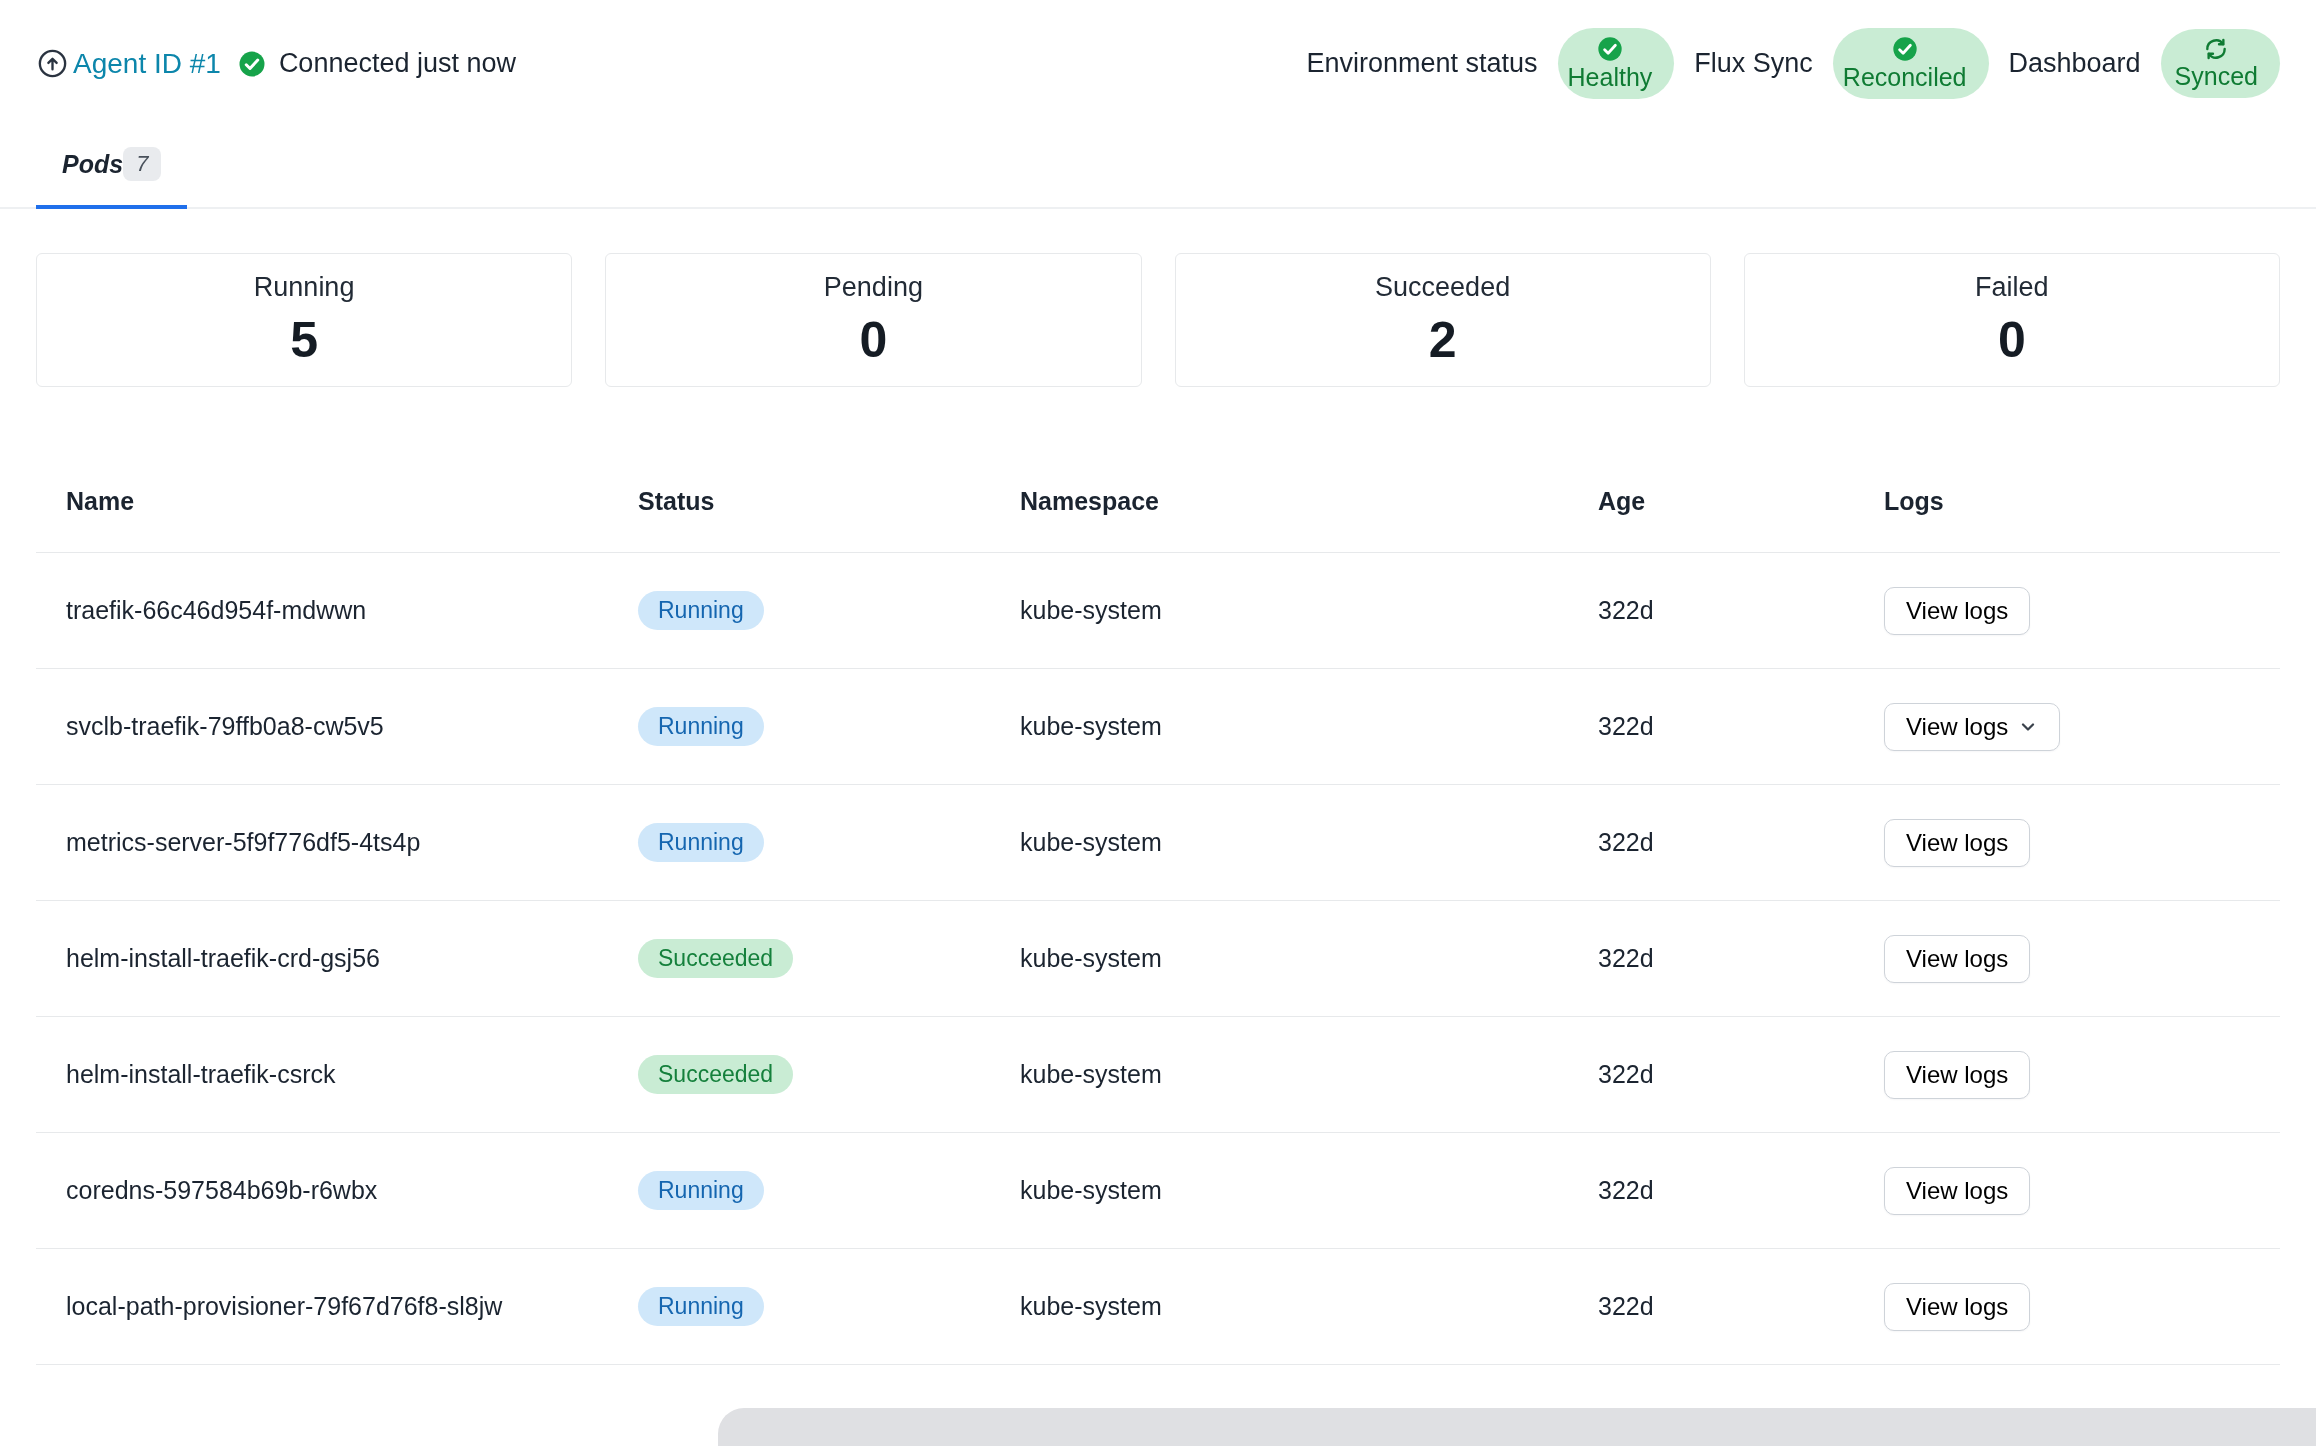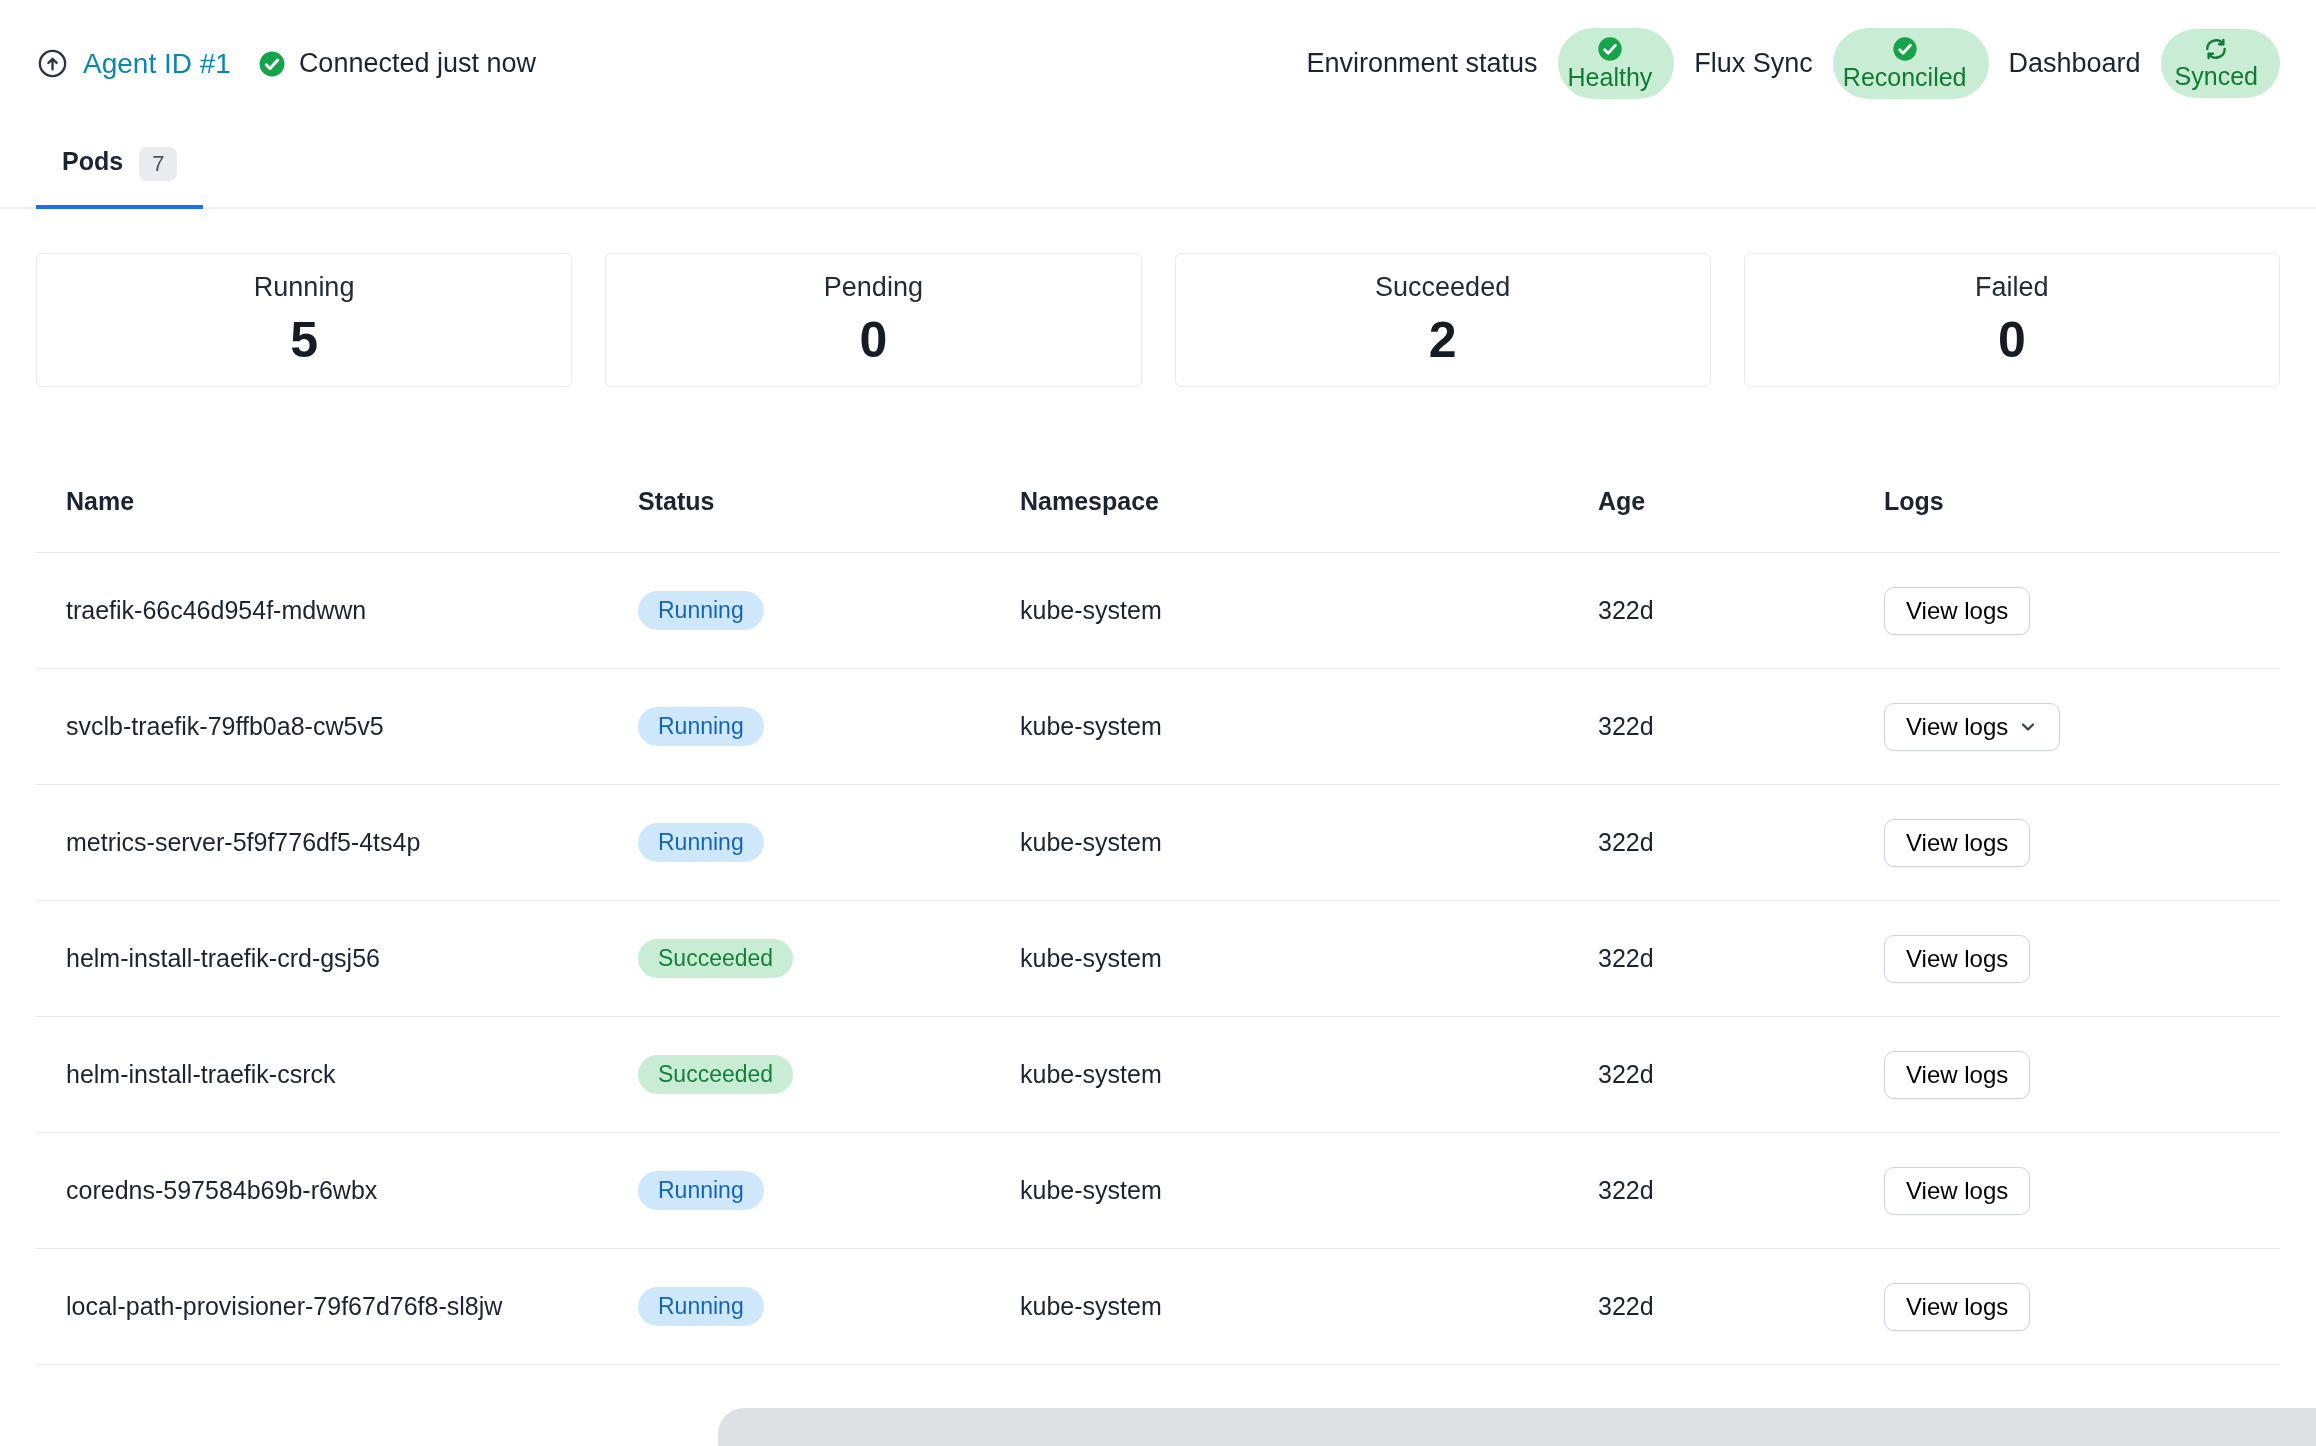--- a/index.html
+++ b/index.html
@@ -11,21 +11,21 @@
     font-family: "Liberation Sans", "DejaVu Sans", sans-serif;
   }
 
   
   .header {
     display: flex;
     align-items: center;
     justify-content: space-between;
     padding: 28px 36px 0 36px;
   }
-  .header-left { display: flex; align-items: center; gap: 14px; }
+  .header-left { display: flex; align-items: center; gap: 4px; }
   .agent-link {
     color: var(--link, #0c86ab);
     font-size: 28px;
     font-weight: 500;
     text-decoration: none;
     cursor: pointer;
   }
   .connected { display: flex; align-items: center; gap: 12px; margin-left: 12px; font-size: 27px; }
   .header-right { display: flex; align-items: center; gap: 20px; font-size: 27px; }
   .status-pill {
@@ -44,27 +44,28 @@
   
   .tabs {
     display: flex;
     align-items: flex-end;
     margin-top: 40px;
     padding: 0 36px;
     border-bottom: 2px solid #eef0f2;
   }
   .tab {
     display: flex;
-    align-items: flex-start;
-    gap: 16px;
+    align-items: center;
+    gap: 0;
     padding: 8px 26px 24px 26px;
     font-size: 25px;
     margin-bottom: -2px;
     cursor: pointer;
     border-bottom: 4px solid transparent;
+    font-style: italic;
   }
   .tab.active { font-weight: 700; border-bottom: 4px solid var(--accent-blue, #1f6feb); }
   .tab .count {
     background: #e9ebee;
     color: #49515b;
     border-radius: 8px;
     padding: 4px 13px;
     font-size: 22px;
     font-weight: 400;
   }

